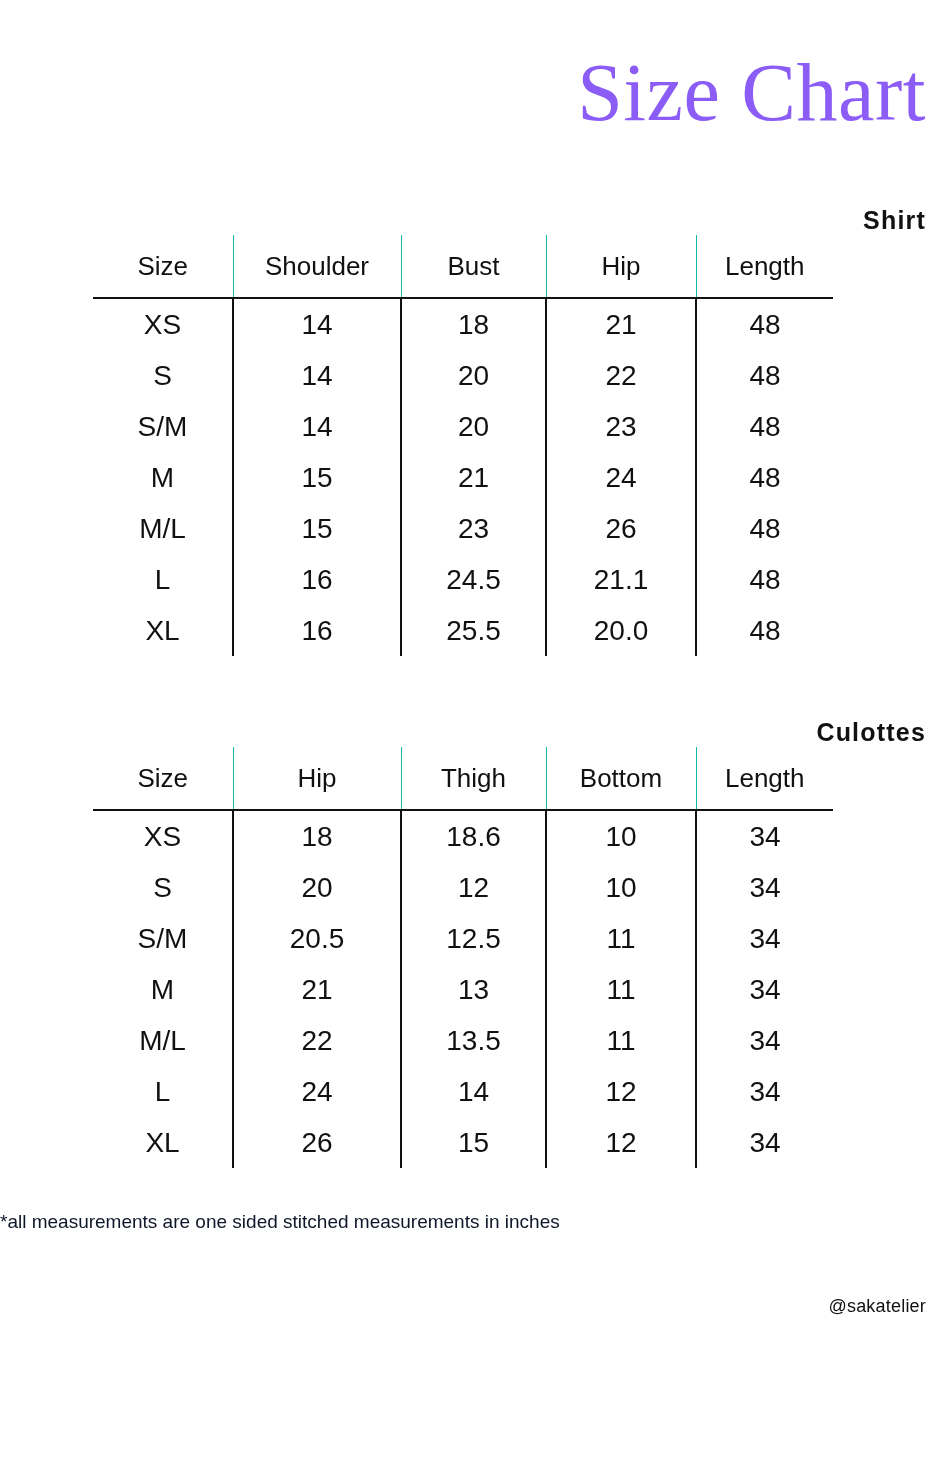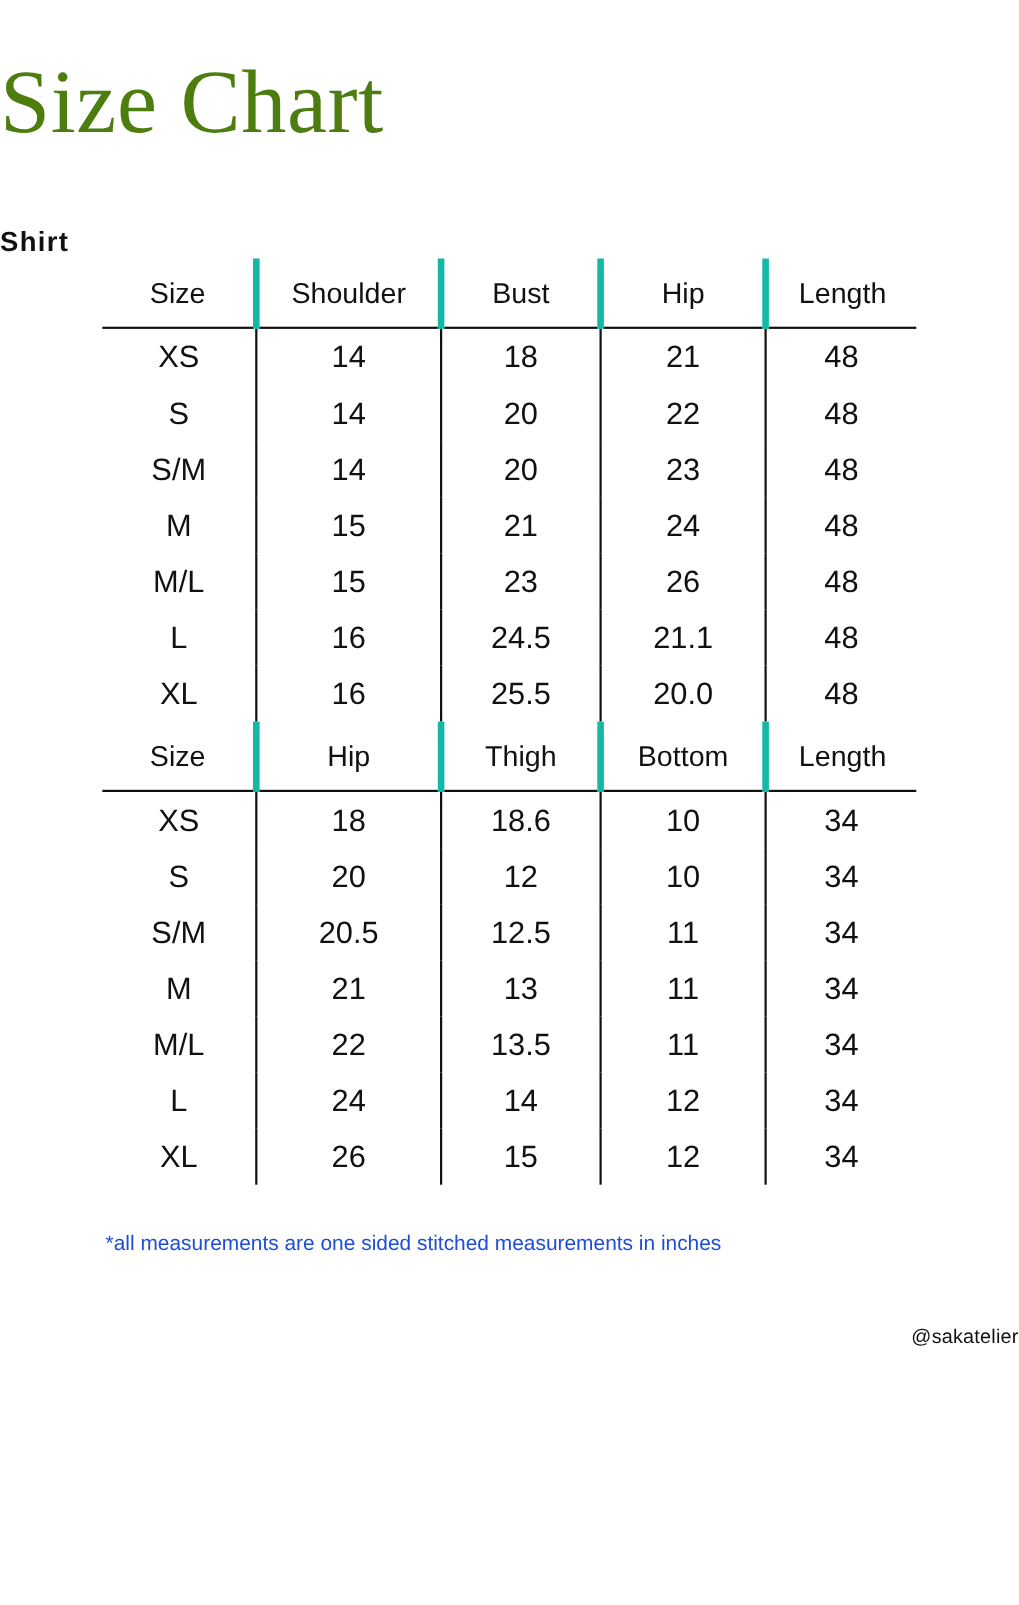--- a/index.html
+++ b/index.html
@@ -19,32 +19,32 @@
     width: 926px;
     height: 1459px;
     box-sizing: border-box;
     padding: 0;
     position: relative;
   }
   .main-title {
     font-family: "Liberation Serif", serif;
     font-size: 82px;
     font-weight: 400;
-    text-align: left;
+    text-align: right;
     letter-spacing: 0.5px;
     margin: 0;
     padding-top: 52px;
     line-height: 1.0;
-    color: #4d7c0f;
+    color: #8b5cf6;
   }
   .section {
     margin-top: 0;
   }
   .section-title {
-    text-align: left;
+    text-align: right;
     font-size: 25px;
     font-weight: 700;
     letter-spacing: 1.2px;
     color: #111111;
     margin: 0;
   }
   .shirt-section-title { padding-top: 72px; }
   .culottes-section-title { padding-top: 62px; }
 
   table.size-table {
@@ -57,21 +57,21 @@
     font-weight: 400;
     padding: 0;
   }
   
   table.size-table thead th {
     font-size: 26px;
     color: #111111;
     height: 62px;
     vertical-align: middle;
     border-bottom: 2px solid #111111;
-    border-right: 6px solid #14b8a6;
+    border-right: 1px solid #14b8a6;
     font-weight: 400;
   }
   table.size-table thead th:last-child { border-right: none; }
   table.size-table tbody td {
     font-size: 28px;
     color: #111111;
     height: 51px;
     vertical-align: middle;
     border-right: 2px solid #111111;
   }
@@ -88,25 +88,24 @@
   
   .culottes-table { width: 740px; margin-top: 27px; }
   .culottes-table col.c-size { width: 140px; }
   .culottes-table col.c-b { width: 168px; }
   .culottes-table col.c-c { width: 145px; }
   .culottes-table col.c-d { width: 150px; }
   .culottes-table col.c-e { width: 137px; }
 
   .notes {
     margin: 0;
-    padding-left: 96px;
     padding-top: 40px;
     font-size: 19px;
     line-height: 1.45;
-    color: #1d4ed8;
+    color: #0f172a;
   }
   .note-line { display: block; }
   .handle {
     text-align: right;
     font-size: 18px;
     color: #111111;
     padding-top: 60px;
     letter-spacing: 0.2px;
   }
 </style>
@@ -184,20 +183,21 @@
           <td>16</td>
           <td>25.5</td>
           <td>20.0</td>
           <td>48</td>
         </tr>
       </tbody>
     </table>
   </div>
 
   <div class="section">
+    <div class="section-title culottes-section-title">Culottes</div>
     <table class="size-table culottes-table">
       <colgroup>
         <col class="c-size">
           <col class="c-b">
           <col class="c-c">
           <col class="c-d">
           <col class="c-e">
       </colgroup>
       <thead>
         <tr>

